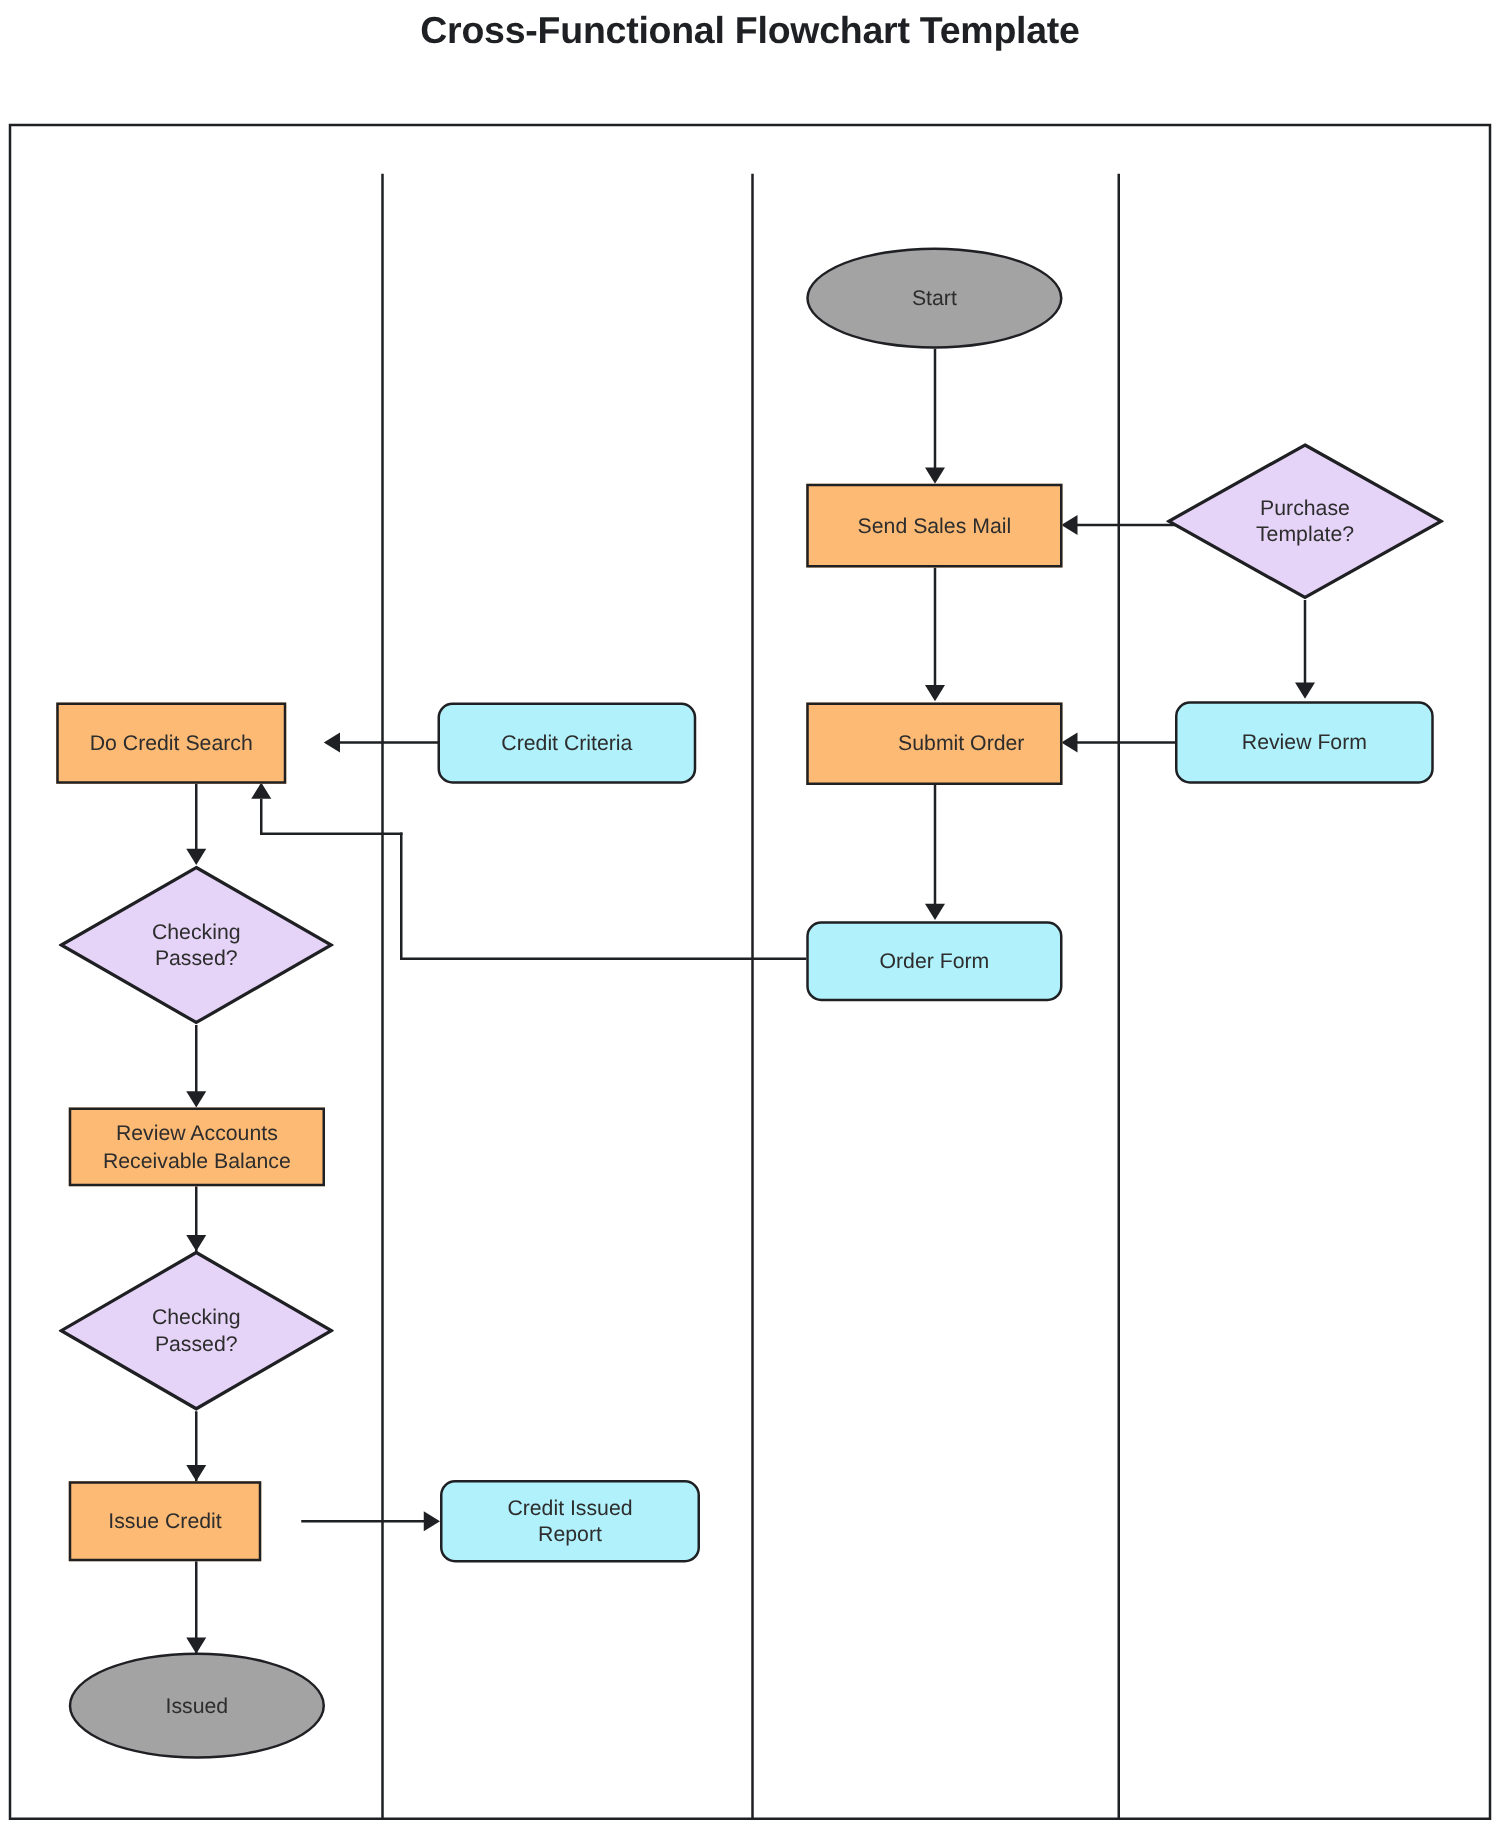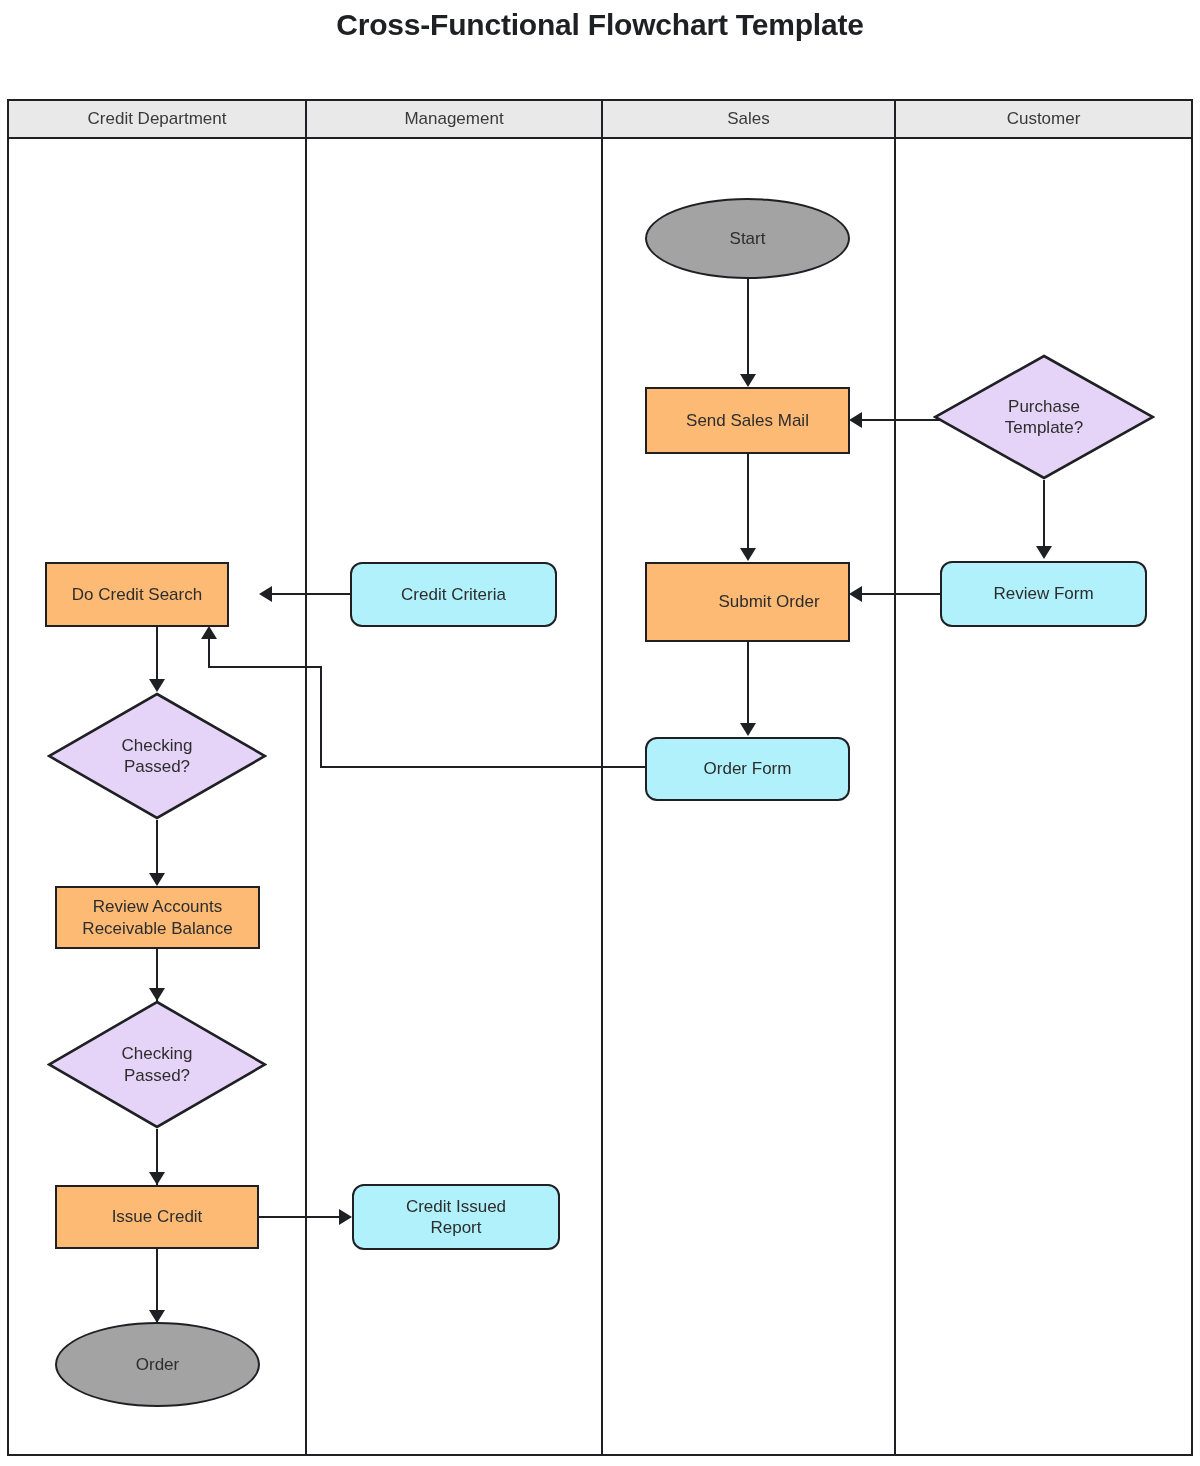--- a/index.html
+++ b/index.html
@@ -147,26 +147,20 @@
     border-left: 13px solid #1f2023;
   }
 </style>
 </head>
 <body>
 
 <div id="page-title">Cross-Functional Flowchart Template</div>
 
 <div id="chart-area">
 
-  <div class="lane-header-row">
-    <div class="lane-header" style="left:0px;   width:296px;">Credit Department</div>
-    <div class="lane-header" style="left:296px; width:296px;">Management</div>
-    <div class="lane-header" style="left:592px; width:293px;">Sales</div>
-    <div class="lane-header" style="left:885px; width:297px;">Customer</div>
-  </div>
 
   <div class="lane-divider" style="left:296px;"></div>
   <div class="lane-divider" style="left:592px;"></div>
   <div class="lane-divider" style="left:885px;"></div>
 
   <div class="conn conn-v" style="left:738px; top:178px; height:96px;"></div>
   <div class="arrow arrow-down" style="left:731px; top:273px;"></div>
 
   <div class="conn conn-h" style="left:849px; top:318px; width:82px;"></div>
   <div class="arrow arrow-left" style="left:840px; top:311px;"></div>
@@ -211,21 +205,21 @@
   <div class="arrow arrow-down" style="left:140px; top:1209px;"></div>
 
   <div class="node node-terminator" style="left:636px; top:97px; width:205px; height:81px;">
     <span>Start</span>
   </div>
 
   <div class="node node-process" style="left:636px; top:286px; width:205px; height:67px;">
     <span>Send Sales Mail</span>
   </div>
 
-  <div class="node node-process" style="left:636px; top:461px; width:205px; height:80px;padding-left:43px;">
+  <div class="node node-process" style="left:636px; top:461px; width:205px; height:66px;padding-left:43px;">
     <span>Submit Order</span>
   </div>
 
   <div class="node node-data" style="left:636px; top:636px; width:205px; height:64px;">
     <span>Order Form</span>
   </div>
 
   <div class="node node-decision" style="left:924px; top:253px; width:222px; height:126px;">
     <svg class="diamond-shape" viewBox="0 0 222 126" preserveAspectRatio="none">
       <polygon points="111,2 220,63 111,124 2,63" fill="#E5D4F7" stroke="#1f2023" stroke-width="2.6"></polygon>
@@ -275,21 +269,21 @@
   <div class="node node-decision" style="left:38px; top:899px; width:220px; height:129px;">
     <svg class="diamond-shape" viewBox="0 0 220 129" preserveAspectRatio="none">
       <polygon points="110,2 218,64.5 110,127 2,64.5" fill="#E5D4F7" stroke="#1f2023" stroke-width="2.6"></polygon>
     </svg>
     <div class="diamond-label">
       <div>Checking</div>
       <div>Passed?</div>
     </div>
   </div>
 
-  <div class="node node-process" style="left:46px; top:1084px; width:204px; height:64px;">
+  <div class="node node-process" style="left:46px; top:1084px; width:154px; height:64px;">
     <span>Issue Credit</span>
   </div>
 
   <div class="node node-terminator" style="left:46px; top:1221px; width:205px; height:85px;">
-    <span>Order</span>
+    <span>Issued</span>
   </div>
 
 </div>
 
 </body></html>

